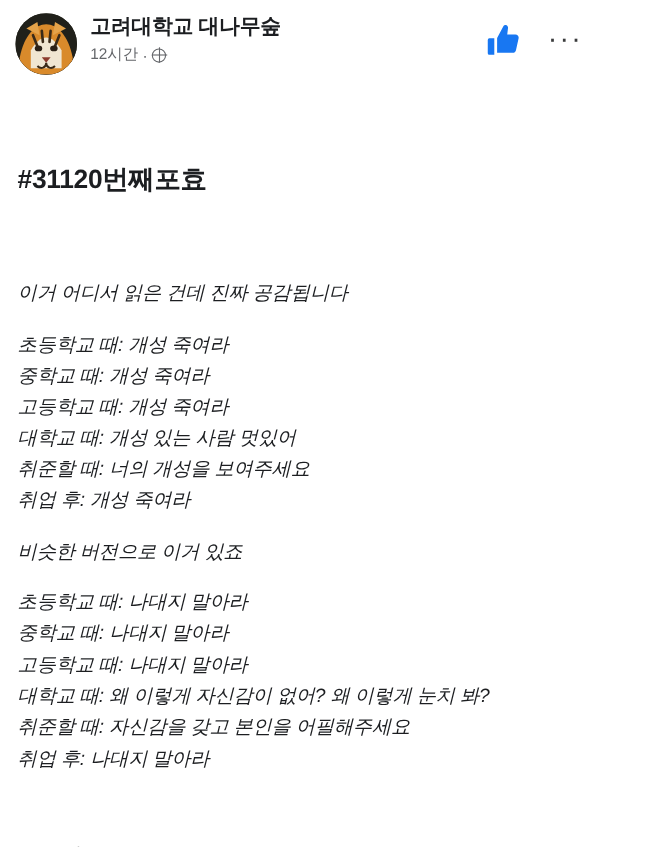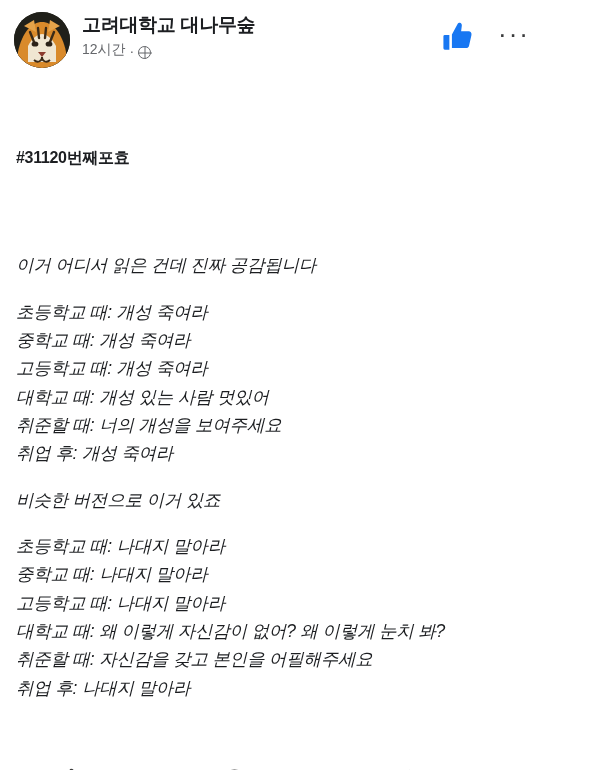--- a/index.html
+++ b/index.html
@@ -47,21 +47,21 @@
   }
   .page-name {
     font-size: 19px;
     font-weight: bold;
     color: #1c1e21;
     letter-spacing: -0.3px;
     line-height: 22px;
   }
   .meta {
     display: flex;
-    align-items: flex-end;
+    align-items: center;
     margin-top: 5px;
     color: #65676b;
     font-size: 14px;
   }
   .meta .dot {
     margin: 0 4px;
   }
   .globe {
     display: inline-block;
     width: 13px;
@@ -111,23 +111,23 @@
     padding: 14px 2px 0 2px;
     font-size: 17.5px;
     line-height: 1.62;
     color: #1c1e21;
     white-space: pre-wrap;
     word-break: keep-all;
     letter-spacing: -0.2px;
   }
   .hashtag {
     font-weight: bold;
-    font-size: 16px;
+    font-size: 24px;
     display: block;
-    margin-bottom: 24px;
+    margin-bottom: 12px;
     letter-spacing: -0.3px;
   }
   .para { display: block; font-style: italic; }
   .blank { display: block; height: 18px; }
   
   .divider {
     height: 1px;
     background: #ced0d4;
     margin: 8px 0 0 0;
   }

